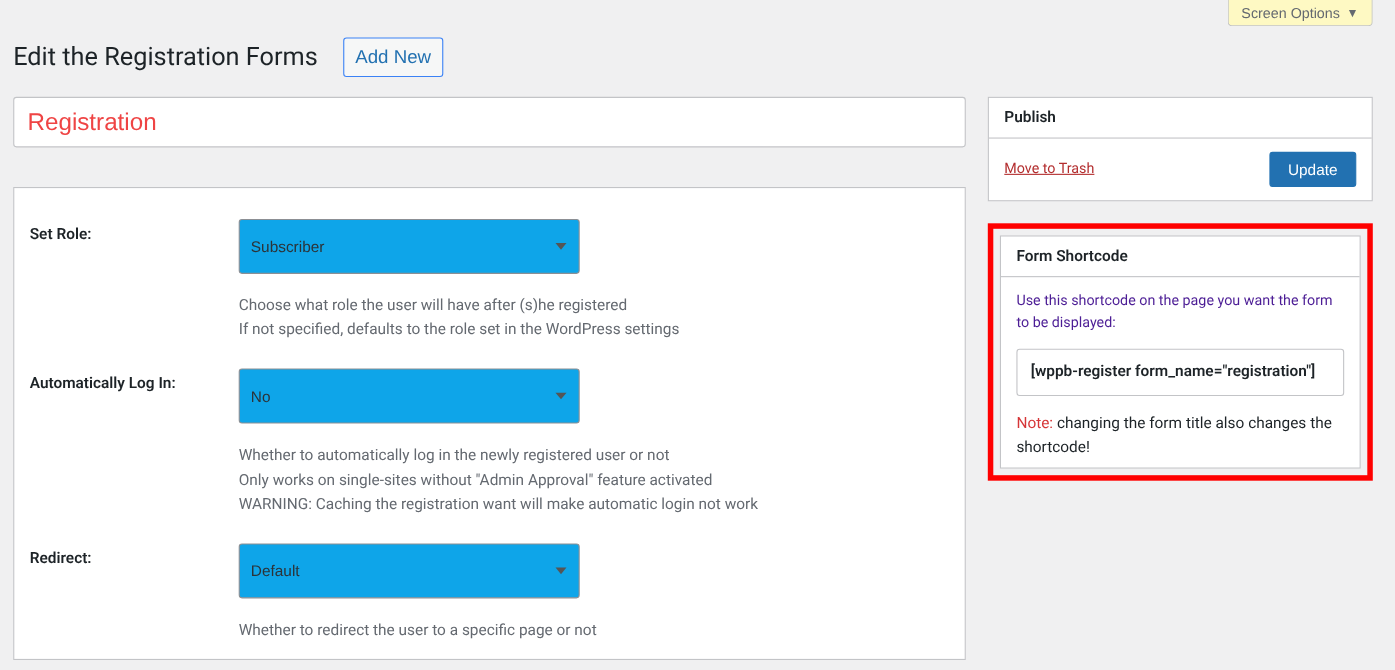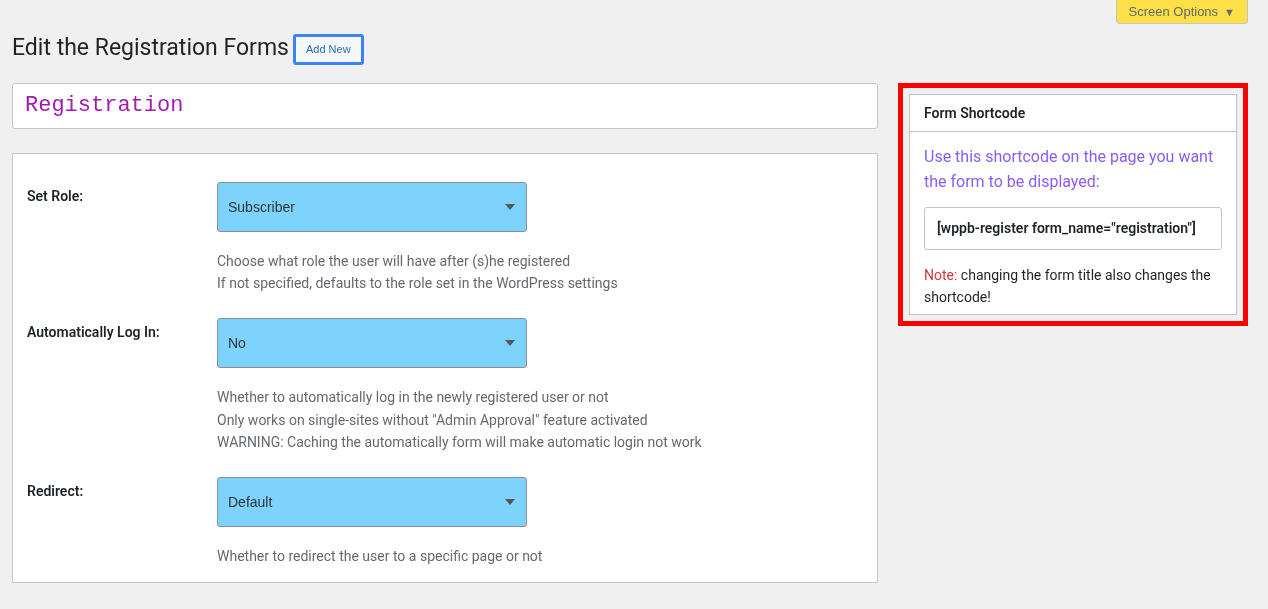--- a/index.html
+++ b/index.html
@@ -5,59 +5,58 @@
   * { box-sizing: border-box; margin: 0; padding: 0; }
   body {
     background: #f0f0f1;
     font-family: -apple-system, BlinkMacSystemFont, "Segoe UI", Roboto, sans-serif;
     font-size: 13px;
     color: #1d2327;
     padding: 0 20px 20px 12px;
   }
   .top-bar { display: flex; justify-content: flex-end; padding-top: 0; }
   .screen-options {
-    background: #fde047;
+    background: #fef9c3;
     border: 1px solid #c3c4c7;
     border-top: none;
     border-radius: 0 0 4px 4px;
     padding: 4px 12px;
     font-size: 13px;
     color: #646970;
     cursor: pointer;
     display: flex;
     align-items: center;
     gap: 6px;
   }
   .screen-options .caret { font-size: 11px; }
-  .header-row { display: flex; gap: 4px; padding: 10px 0 18px 0; }
+  .header-row { display: flex; align-items: center; gap: 23px; padding: 10px 0 18px 0; }
   h1.page-title { font-size: 23px; font-weight: 400; color: #1d2327; }
   .add-new-btn {
-    border: 3px solid #3b82f6;
+    border: 1px solid #3b82f6;
     color: #2271b1;
     background: #f6f7f7;
     padding: 4px 10px;
-    font-size: 11px;
+    font-size: 17px;
     border-radius: 3px;
     cursor: pointer;
     line-height: 1.5;
   }
   .columns { display: flex; gap: 20px; align-items: flex-start; }
   .main-col { flex: 1; }
   .side-col { width: 350px; }
   .title-input {
     width: 100%;
     font-size: 22px;
     padding: 6px 12px;
     border: 1px solid #c3c4c7;
     background: #fff;
     border-radius: 3px;
-    margin-bottom: 24px;
+    margin-bottom: 36px;
     height: 46px;
-    color: #a21caf;
-    font-family: Liberation Mono, monospace;
+    color: #ef4444;
   }
   .postbox {
     background: #fff;
     border: 1px solid #c3c4c7;
     margin-bottom: 20px;
   }
   .postbox-header {
     border-bottom: 1px solid #c3c4c7;
     padding: 10px 14px;
   }
@@ -74,21 +73,21 @@
     font-weight: 600;
     font-size: 14px;
     color: #1d2327;
     padding-top: 22px;
   }
   .sel {
     width: 310px;
     height: 50px;
     border: 1px solid #8c8f94;
     border-radius: 3px;
-    background: #7dd3fc;
+    background: #0ea5e9;
     font-size: 14px;
     padding: 0 30px 0 10px;
     appearance: none;
     -webkit-appearance: none;
     color: #2c3338;
     position: relative;
   }
   .select-wrap { position: relative; display: inline-block; }
   .select-wrap::after {
     content: "";
@@ -127,22 +126,22 @@
     padding: 7px 16px;
     border-radius: 3px;
     cursor: pointer;
   }
   .highlight-box {
     border: 5px solid #ff0000;
     padding: 6px;
   }
   .highlight-box .postbox { margin-bottom: 0; border: 1px solid #c3c4c7; }
   .shortcode-desc {
-    font-size: 16px;
-    color: #8b5cf6;
+    font-size: 13px;
+    color: #4c1d95;
     line-height: 1.6;
     margin-bottom: 12px;
   }
   .shortcode-box {
     border: 1px solid #c3c4c7;
     border-radius: 3px;
     padding: 10px 12px;
     font-size: 14px;
     font-weight: 600;
     color: #1d2327;
@@ -194,21 +193,21 @@
             <td class="th">Automatically Log In:</td>
             <td>
               <div class="select-wrap">
                 <select class="sel">
                   <option>No</option>
                 </select>
               </div>
               <div class="desc">
                 <div>Whether to automatically log in the newly registered user or not</div>
                 <div>Only works on single-sites without "Admin Approval" feature activated</div>
-                <div>WARNING: Caching the automatically form will make automatic login not work</div>
+                <div>WARNING: Caching the registration want will make automatic login not work</div>
               </div>
             </td>
           </tr>
           <tr>
             <td class="th">Redirect:</td>
             <td>
               <div class="select-wrap">
                 <select class="sel">
                   <option>Default</option>
                 </select>
@@ -218,20 +217,29 @@
               </div>
             </td>
           </tr>
         </tbody>
           </table>
       </div>
     </div>
   </div>
 
   <div class="side-col">
+    <div class="postbox">
+      <div class="postbox-header">
+        <h2>Publish</h2>
+      </div>
+      <div class="publish-actions">
+        <a class="trash-link">Move to Trash</a>
+        <button class="update-btn">Update</button>
+      </div>
+    </div>
 
     <div class="highlight-box">
       <div class="postbox">
         <div class="postbox-header">
           <h2>Form Shortcode</h2>
         </div>
         <div class="postbox-inside">
           <p class="shortcode-desc">Use this shortcode on the page you want the form to be displayed:</p>
           <div class="shortcode-box">[wppb-register form_name="registration"]</div>
           <p class="note-line">

